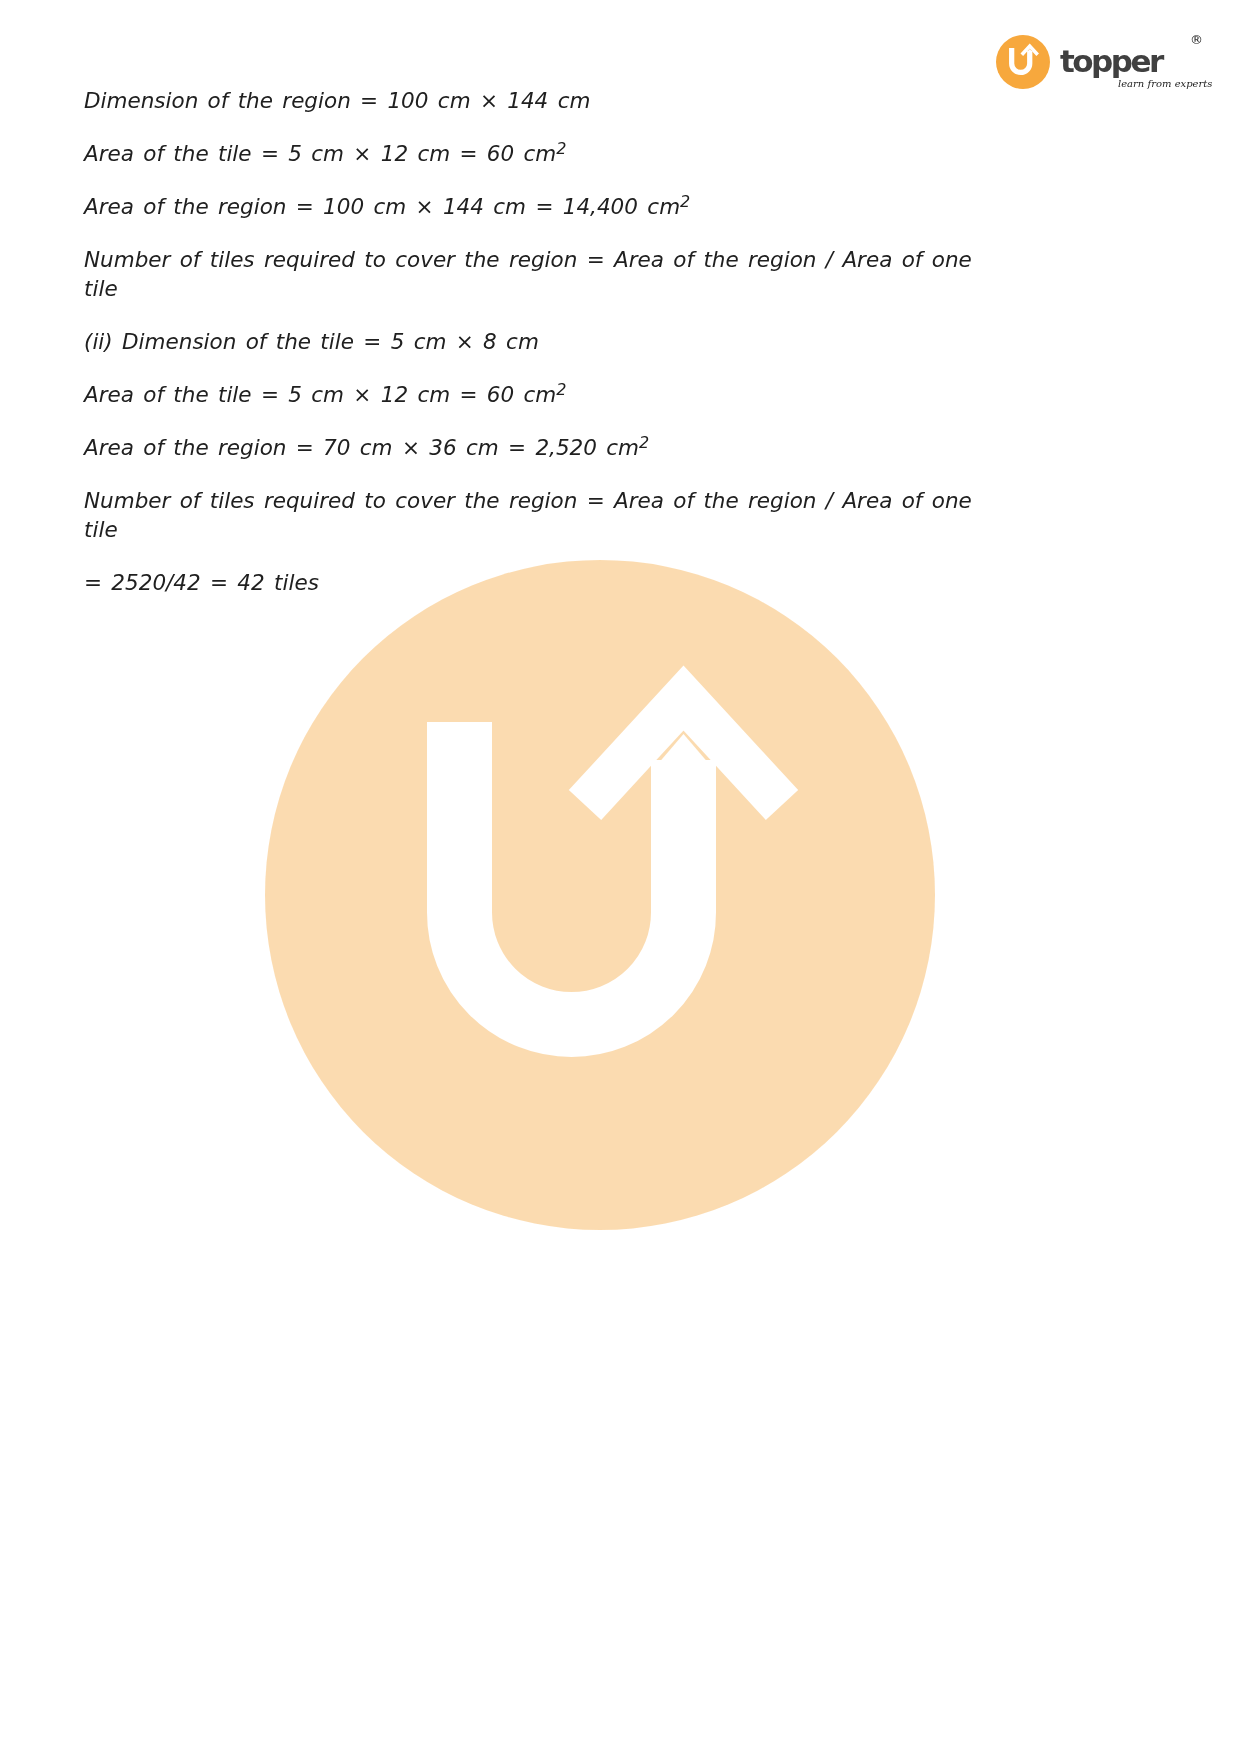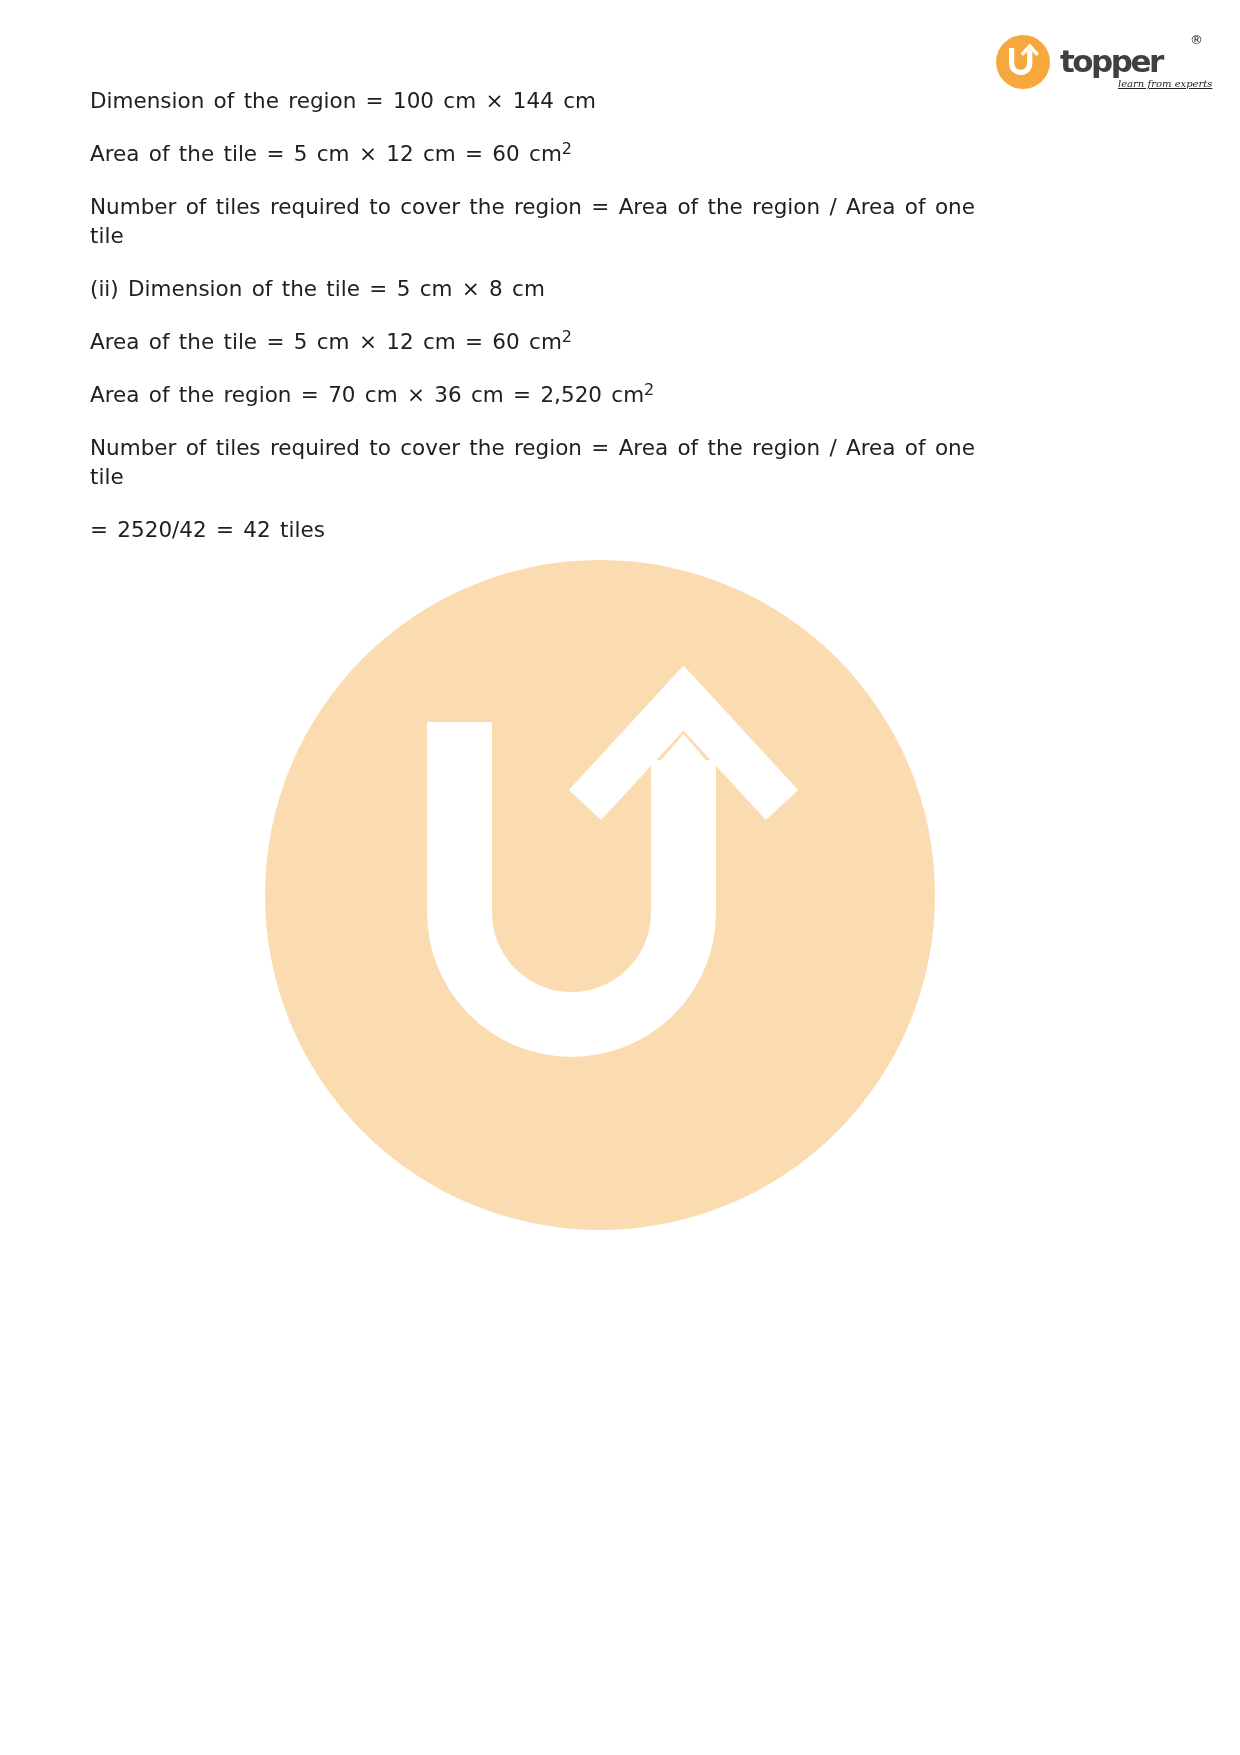--- a/index.html
+++ b/index.html
@@ -47,42 +47,42 @@
   .tagline {
     position: absolute;
     left: 128px;
     top: 50px;
     width: 82px;
     font-family: "DejaVu Serif", "Liberation Serif", serif;
     font-style: italic;
     font-size: 10px;
     color: #222;
     white-space: nowrap;
-    text-decoration: underline;
   }
 
   
   .watermark {
     position: absolute;
     left: 265px;
     top: 560px;
     width: 670px;
     height: 670px;
     opacity: 0.40;
     pointer-events: none;
     z-index: 5;
   }
 
   
   .content {
     position: absolute;
-    left: 90px;
+    left: 84px;
     top: 86px;
     width: 940px;
     z-index: 1;
+    font-style: italic;
   }
   .para { margin-bottom: 24px; }
   .line {
     font-size: 21.5px;
     line-height: 29px;
     word-spacing: 2.5px;
     white-space: nowrap;
     color: #202020;
   }
   .line sup {
@@ -119,20 +119,23 @@
   </div>
 
   <div class="content">
       <div class="para">
         <div class="line"><span>Dimension of the region = 100 cm × 144 cm</span></div>
       </div>
       <div class="para">
         <div class="line"><span>Area of the tile = 5 cm × 12 cm = 60 cm</span><sup>2</sup></div>
       </div>
       <div class="para">
+        <div class="line"><span>Area of the region = 100 cm × 144 cm = 14,400 cm</span><sup>2</sup></div>
+      </div>
+      <div class="para">
         <div class="line"><span>Number of tiles required to cover the region = Area of the region / Area of one</span></div>
         <div class="line"><span>tile</span></div>
       </div>
       <div class="para">
         <div class="line"><span>(ii) Dimension of the tile = 5 cm × 8 cm</span></div>
       </div>
       <div class="para">
         <div class="line"><span>Area of the tile = 5 cm × 12 cm = 60 cm</span><sup>2</sup></div>
       </div>
       <div class="para">

